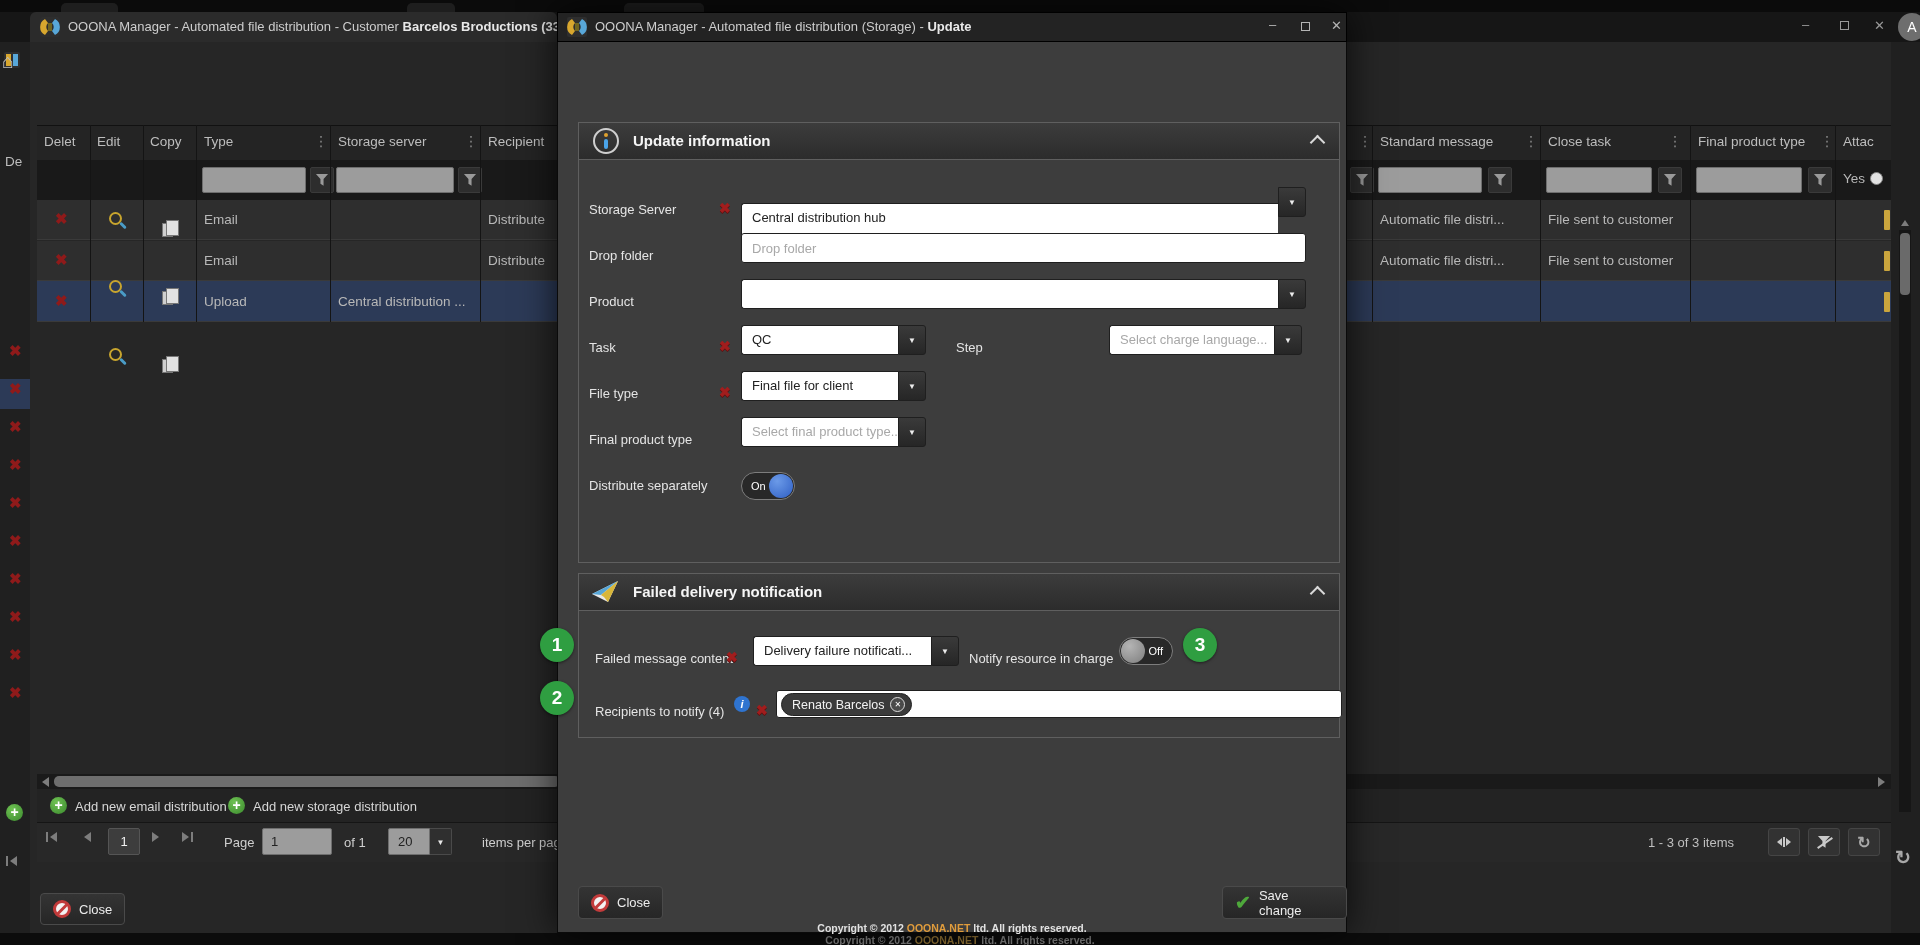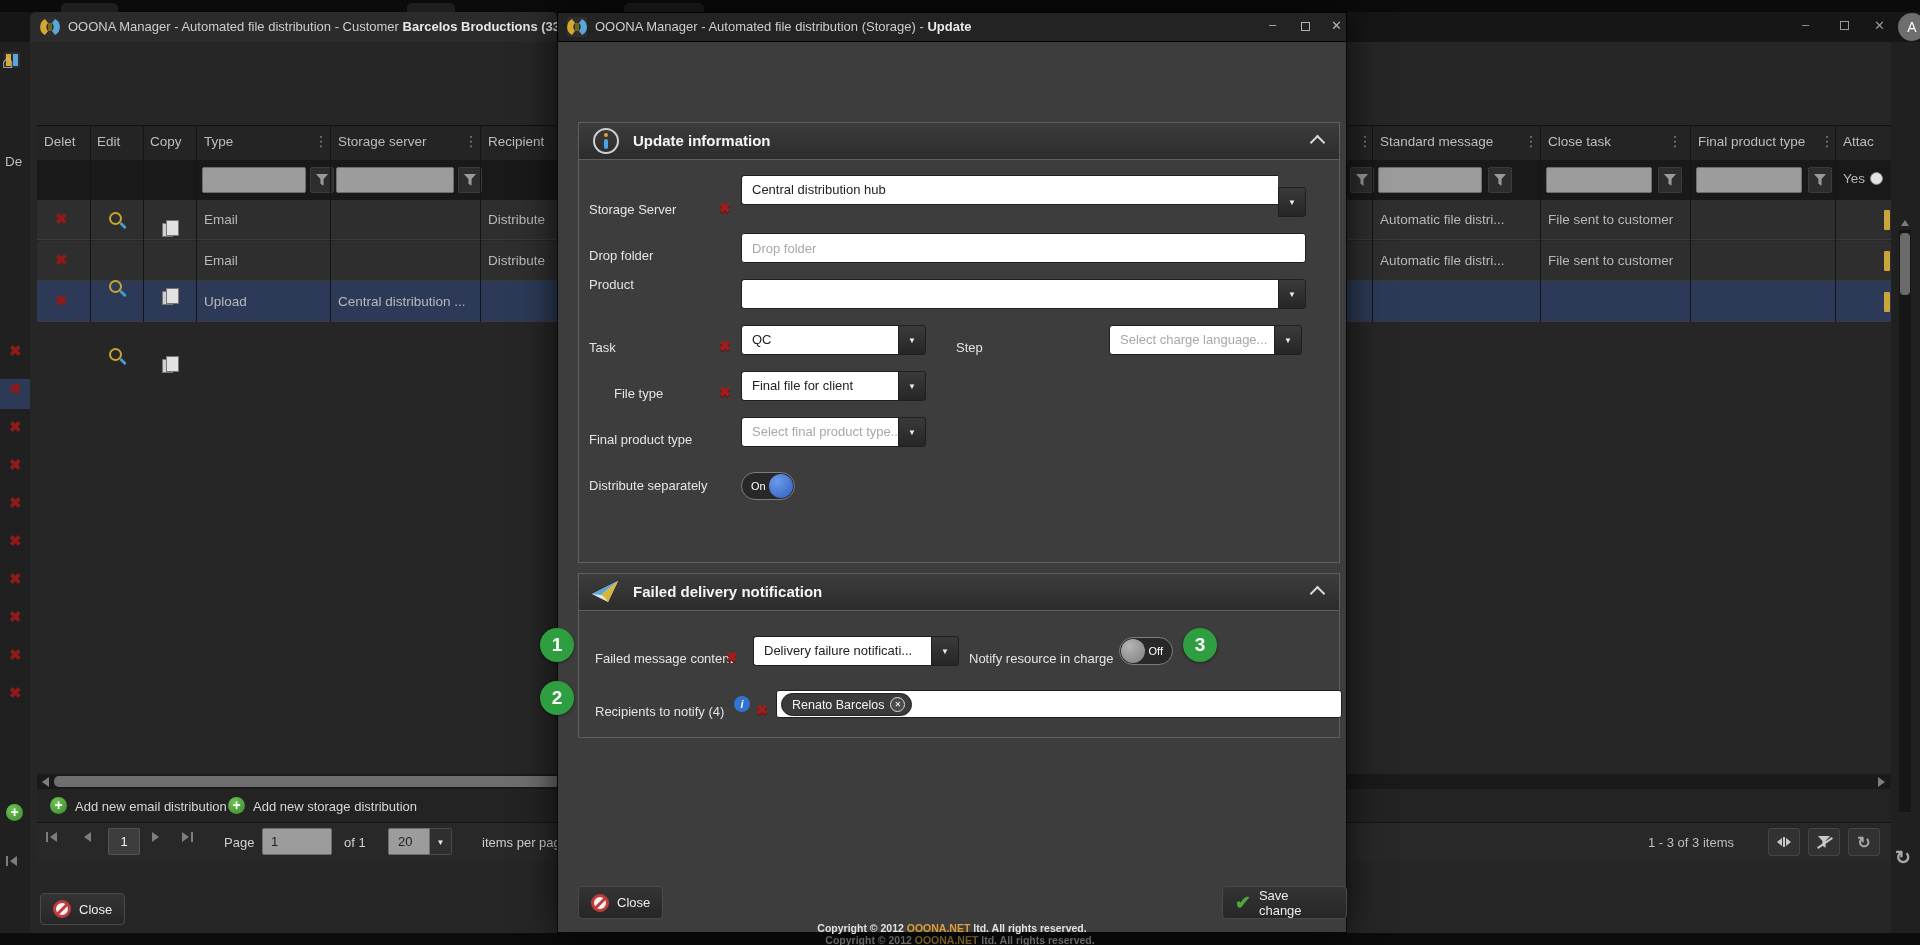--- a/index.html
+++ b/index.html
@@ -337,39 +337,39 @@
 
     <div class="abs panel" style="left:21px;top:110px;width:762px;height:441px;">
       <div class="abs panelhdr">
         <div class="abs infoic" style="left:14px;top:5px;"></div>
         <div class="abs paneltitle" style="left:54px;top:9px;">Update information</div>
         <div class="abs chev" style="right:16px;top:14px;"></div>
       </div>
 
       <div class="abs lbl" style="left:10px;top:79px;">Storage Server</div>
       <div class="abs redx" style="left:140px;top:77px;"></div>
-      <div class="abs combo-white" style="left:162px;top:52px;width:537px;height:30px;">Central distribution hub</div>
+      <div class="abs combo-white" style="left:162px;top:80px;width:537px;height:42px;">Central distribution hub</div>
       <div class="abs combo-arrow" style="left:699px;top:64px;"></div>
 
       <div class="abs lbl" style="left:10px;top:125px;">Drop folder</div>
       <input class="abs winput" style="left: 162px; top: 110px; width: 565px; height: 30px;" placeholder="Drop folder">
 
-      <div class="abs lbl" style="left:10px;top:154px;">Product</div>
+      <div class="abs lbl" style="left:10px;top:171px;">Product</div>
       <div class="abs combo-white" style="left:162px;top:156px;width:537px;height:30px;"></div>
       <div class="abs combo-arrow" style="left:699px;top:156px;"></div>
 
       <div class="abs lbl" style="left:10px;top:217px;">Task</div>
       <div class="abs redx" style="left:140px;top:215px;"></div>
       <div class="abs combo-white" style="left:162px;top:202px;width:157px;height:30px;">QC</div>
       <div class="abs combo-arrow" style="left:319px;top:202px;"></div>
       <div class="abs lbl" style="left:377px;top:217px;text-align:center;">Step</div>
       <div class="abs combo-white placeholder" style="left:530px;top:202px;width:165px;height:30px;">Select charge language...</div>
       <div class="abs combo-arrow" style="left:695px;top:202px;"></div>
 
-      <div class="abs lbl" style="left:10px;top:263px;margin-left:25px;">File type</div>
+      <div class="abs lbl" style="left:10px;top:263px;">File type</div>
       <div class="abs redx" style="left:140px;top:261px;"></div>
       <div class="abs combo-white" style="left:162px;top:248px;width:157px;height:30px;">Final file for client</div>
       <div class="abs combo-arrow" style="left:319px;top:248px;"></div>
 
       <div class="abs lbl" style="left:10px;top:309px;">Final product type</div>
       <div class="abs combo-white placeholder" style="left:162px;top:294px;width:157px;height:30px;">Select final product type...</div>
       <div class="abs combo-arrow" style="left:319px;top:294px;"></div>
 
       <div class="abs lbl" style="left:10px;top:355px;">Distribute separately</div>
       <div class="abs toggle tog-on" style="left:162px;top:349px;">

